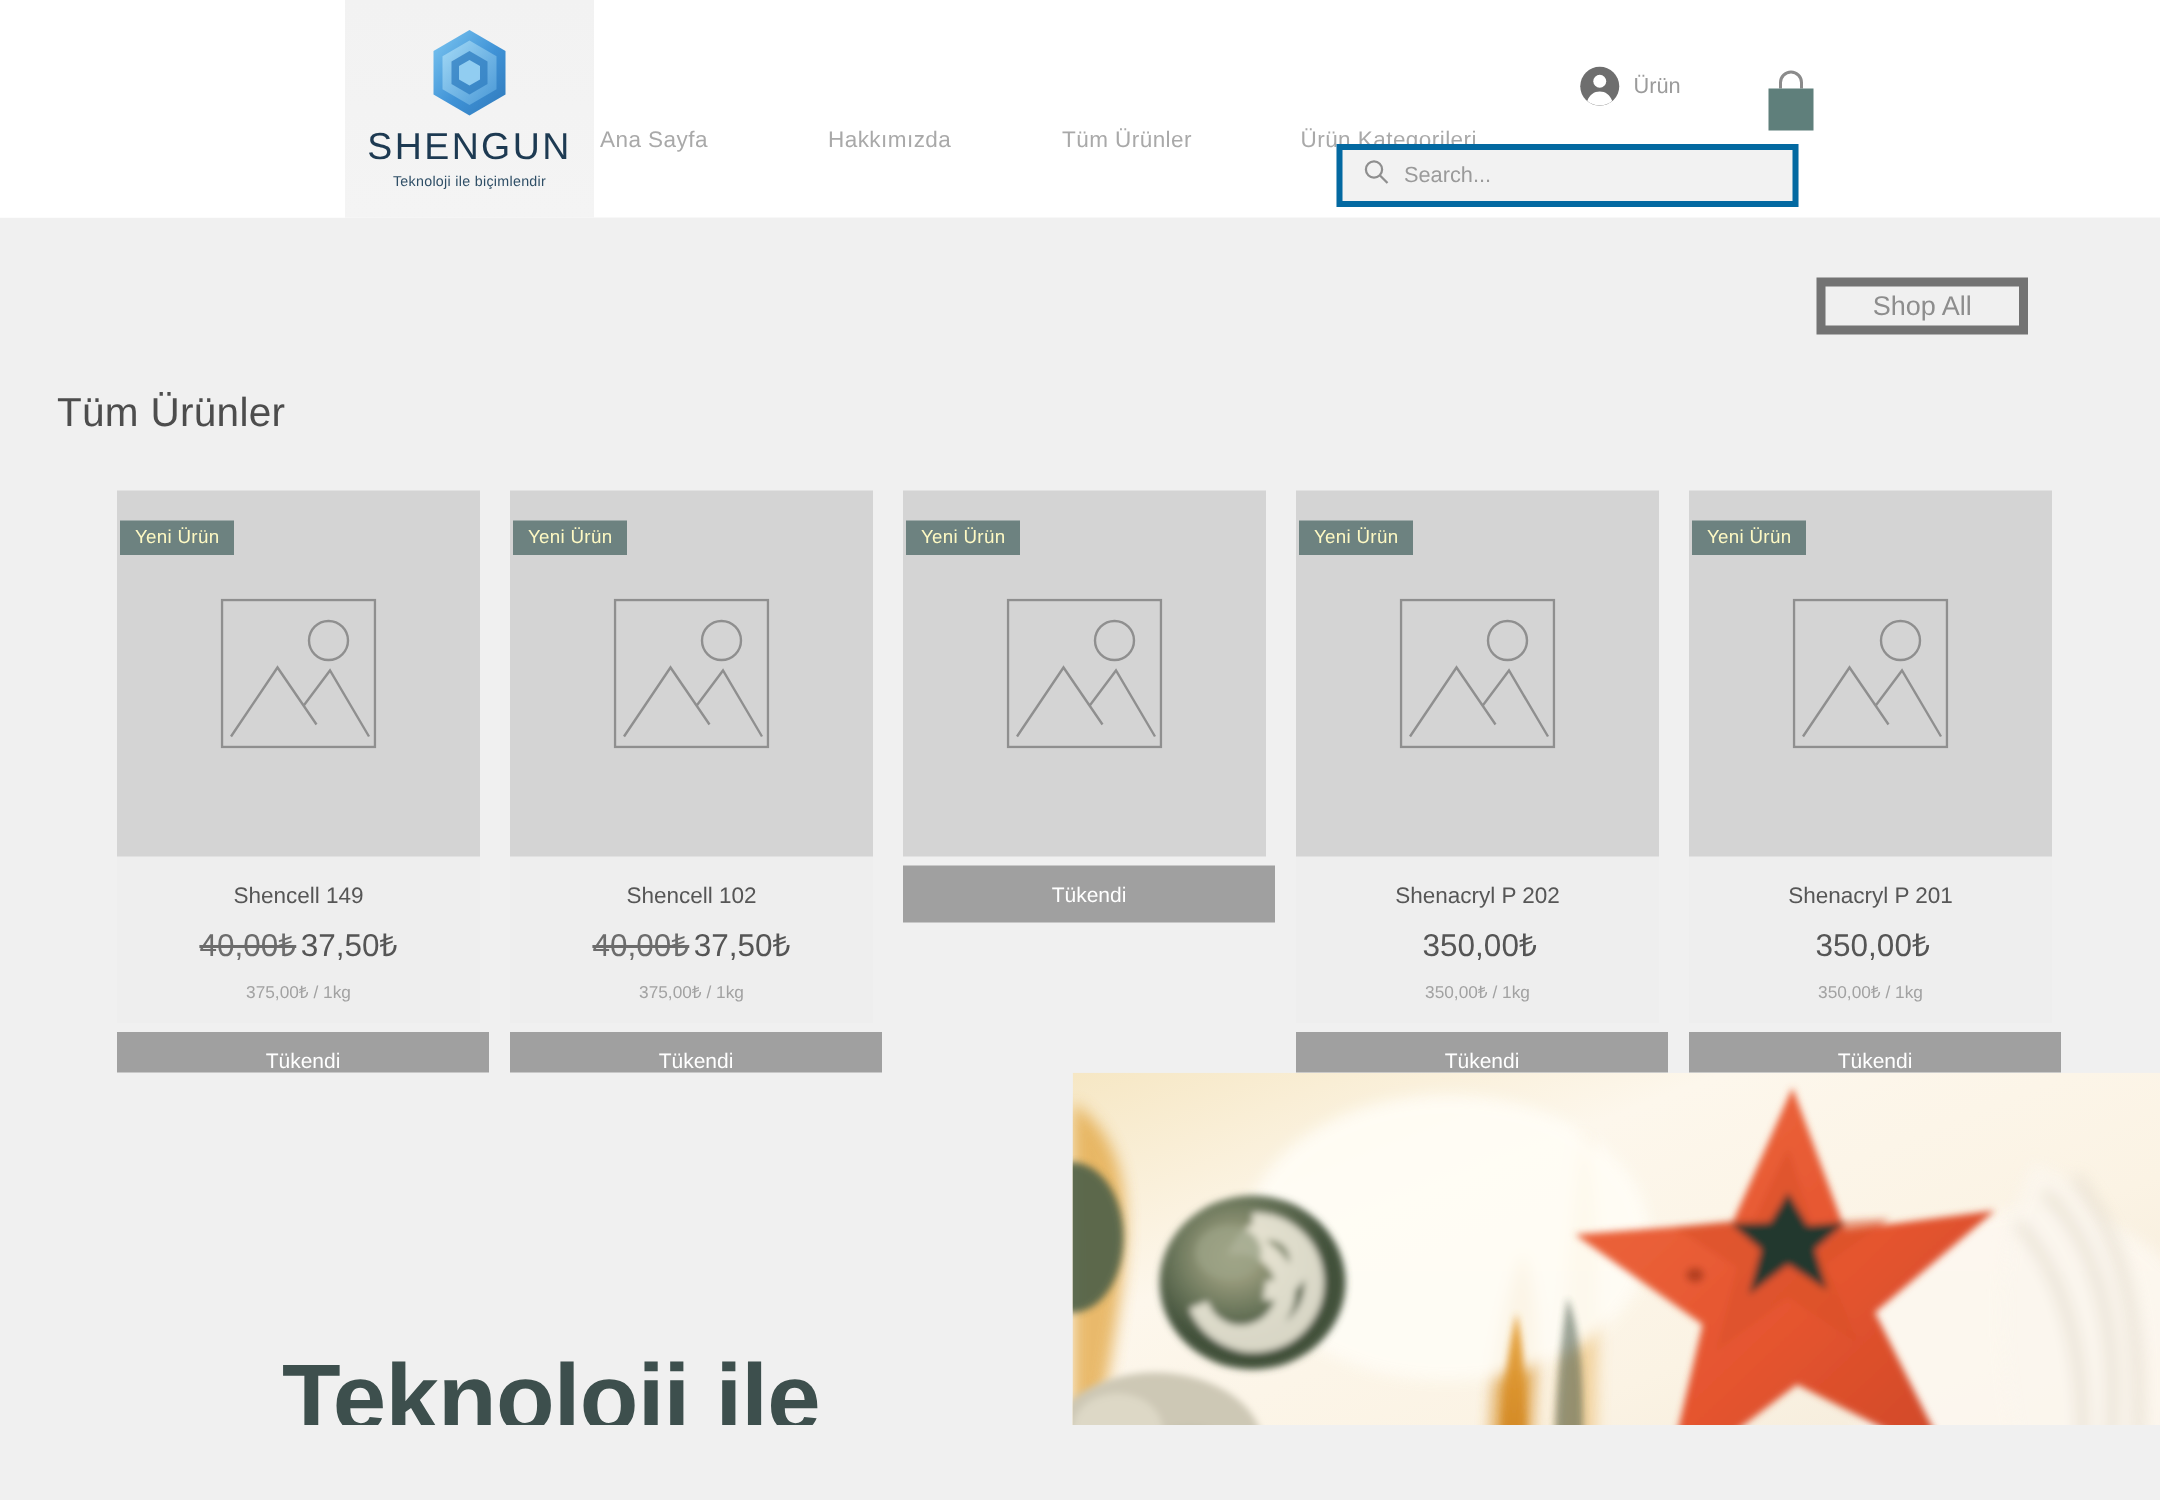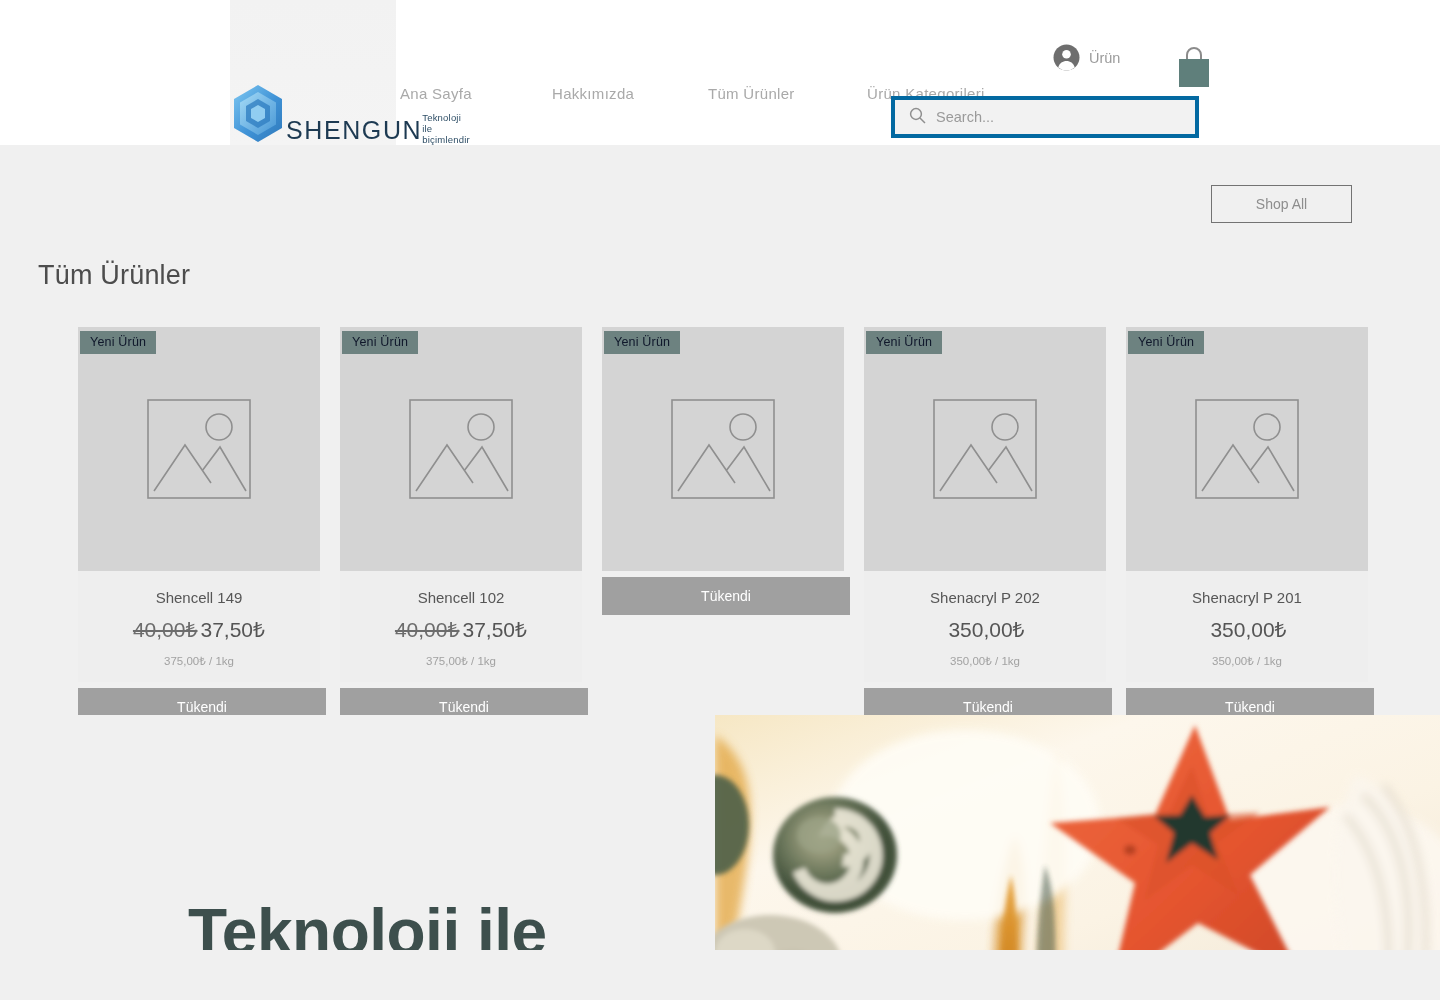--- a/index.html
+++ b/index.html
@@ -19,21 +19,21 @@
     background: #ffffff;
   }
   .header-left-gap {
     position: absolute; top: 0; left: 0; width: 230px; height: 145px;
     background: #ffffff;
   }
   .logo-block {
     position: absolute; top: 0; left: 230px;
     width: 166px; height: 145px;
     background: linear-gradient(180deg,#f2f2f2 0%, #f4f4f4 100%);
-    display: flex; flex-direction: row; align-items: flex-end;
+    display: flex; flex-direction: column; align-items: center;
     padding-top: 18px;
   }
   .logo-hex { width: 56px; height: 62px; position: relative; }
   .logo-name {
     font-size: 25px; letter-spacing: 1.6px; color: #1d3a52;
     font-weight: 400; margin-top: 4px;
     font-family: "Liberation Sans", sans-serif;
   }
   .logo-tag {
     font-size: 9.5px; color: #2e4e66; letter-spacing: .2px; margin-top: 3px;
@@ -73,23 +73,23 @@
     font-size: 14.5px; color: #8f8f8f;
     font-family: "Liberation Sans", sans-serif;
     width: 250px;
   }
   .search-input::placeholder { color: #9a9a9a; }
 
   
   .shop-all {
     position: absolute; top: 185px; left: 1211px;
     width: 141px; height: 38px;
-    border: 1px solid #737373; background: transparent;
+    border: 6px solid #737373; background: transparent;
     display: flex; align-items: center; justify-content: center;
-    font-size: 14px; color: #8d8d8d; cursor: pointer;
+    font-size: 18px; color: #8d8d8d; cursor: pointer;
     font-family: "Liberation Sans", sans-serif;
   }
 
   
   .section-title {
     position: absolute; top: 260px; left: 38px;
     font-size: 27px; color: #4d4d4d; font-weight: 400; letter-spacing: .2px;
   }
 
   
@@ -98,22 +98,22 @@
     display: flex; gap: 20px;
   }
   .card { width: 242px; position: relative; }
   .card-media {
     width: 242px; height: 244px;
     background: #d4d4d4;
     display: flex; align-items: center; justify-content: center;
     position: relative; cursor: pointer;
   }
   .badge {
-    position: absolute; top: 4px; left: 2px;
-    background: #6d8280; color: #0f172a;
+    position: absolute; top: 20px; left: 2px;
+    background: #6d8280; color: #fef9c3;
     font-size: 12.5px; padding: 4px 10px 5px 10px;
     letter-spacing: .2px;
   }
   .ph-icon { width: 104px; height: 100px; }
 
   .card-body {
     background: #eeeeee;
     width: 242px; padding: 18px 6px 14px 6px;
     text-align: center;
   }

